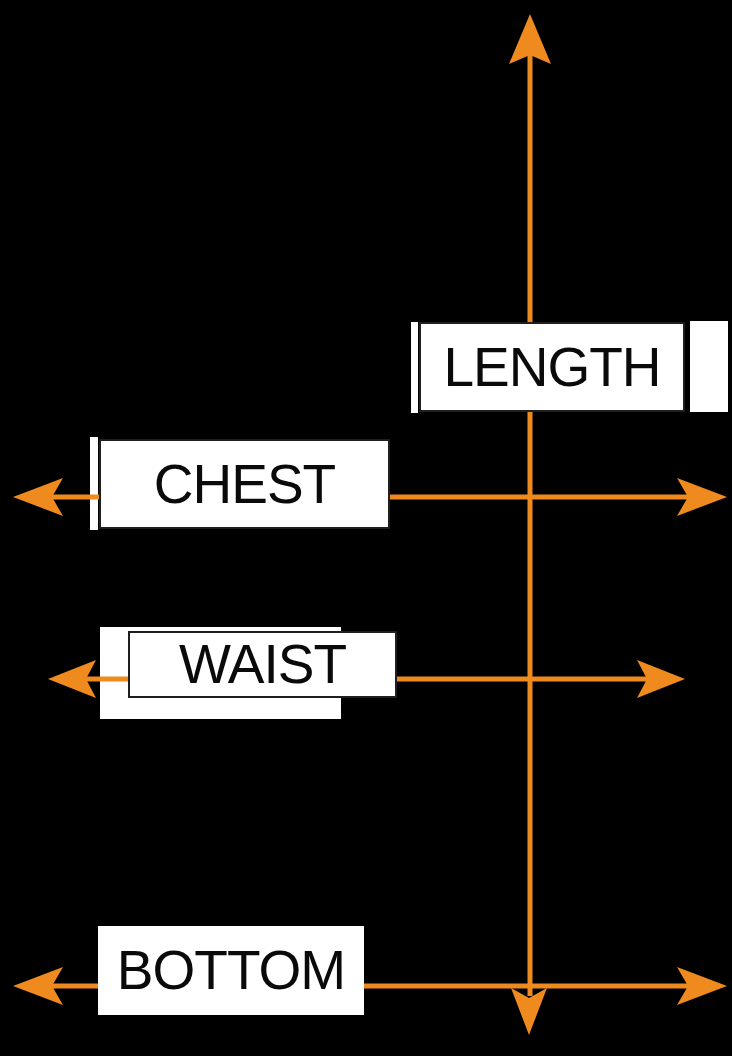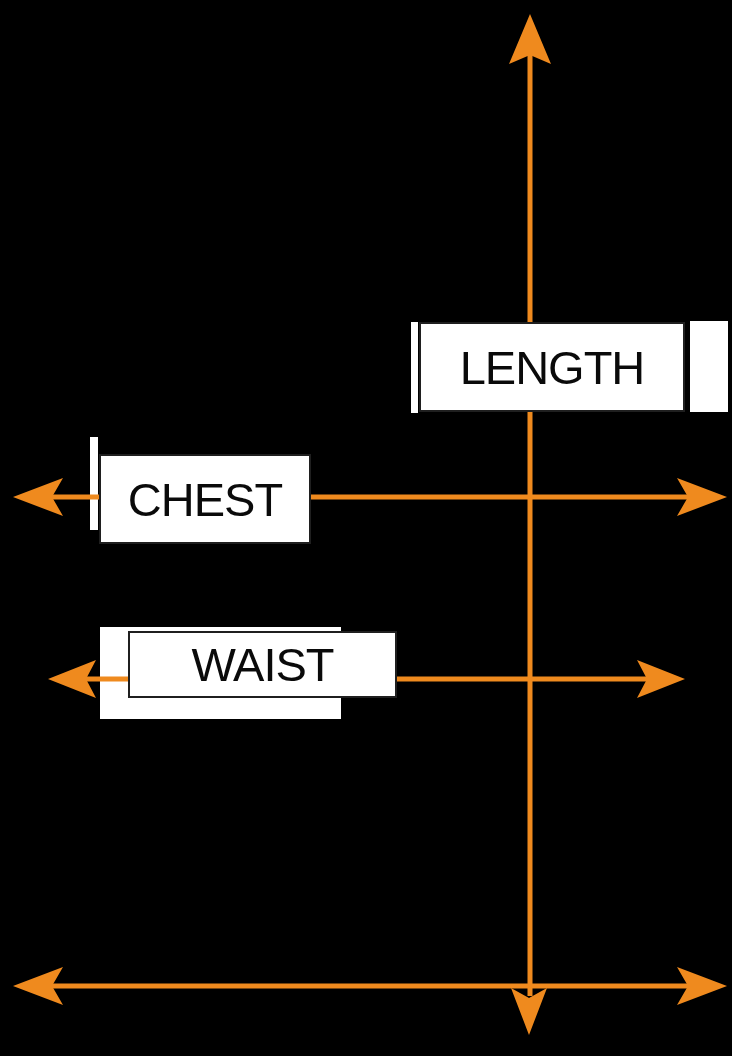--- a/index.html
+++ b/index.html
@@ -38,27 +38,27 @@
     position: absolute;
     background: var(--label-bg);
     z-index: 3;
     display: flex;
     align-items: center;
     justify-content: center;
   }
   .label-box.bordered { border: 2px solid var(--label-border); }
   .label-text {
     color: var(--label-text);
-    font-size: 47px;
+    font-size: 55px;
     letter-spacing: -1px;
     line-height: 1;
     white-space: nowrap;
   }
   .box-length { left: 419px; top: 322px; width: 266px; height: 90px; }
-  .box-chest  { left:  99px; top: 454px; width: 212px; height: 90px; }
+  .box-chest  { left:  99px; top: 439px; width: 291px; height: 90px; }
   .box-waist  { left: 128px; top: 631px; width: 269px; height: 67px; }
   .box-bottom { left:  98px; top: 926px; width: 266px; height: 89px; }
   .strip-length-left  { left: 411px; top: 322px; width: 7px;  height: 91px; }
   .block-length-right { left: 690px; top: 321px; width: 38px; height: 91px; }
   .strip-chest-left   { left:  90px; top: 437px; width: 8px;  height: 93px; }
   .backbox-waist      { left: 100px; top: 627px; width: 241px; height: 92px; }
 </style>
 </head>
 <body>
 
@@ -101,14 +101,17 @@
   </div>
 
   <div class="label-box bordered box-chest">
     <span class="label-text">CHEST</span>
   </div>
 
   <div class="label-box bordered box-waist">
     <span class="label-text">WAIST</span>
   </div>
 
+  <div class="label-box box-bottom">
+    <span class="label-text">BOTTOM</span>
+  </div>
 
 </div>
 
 </body></html>

